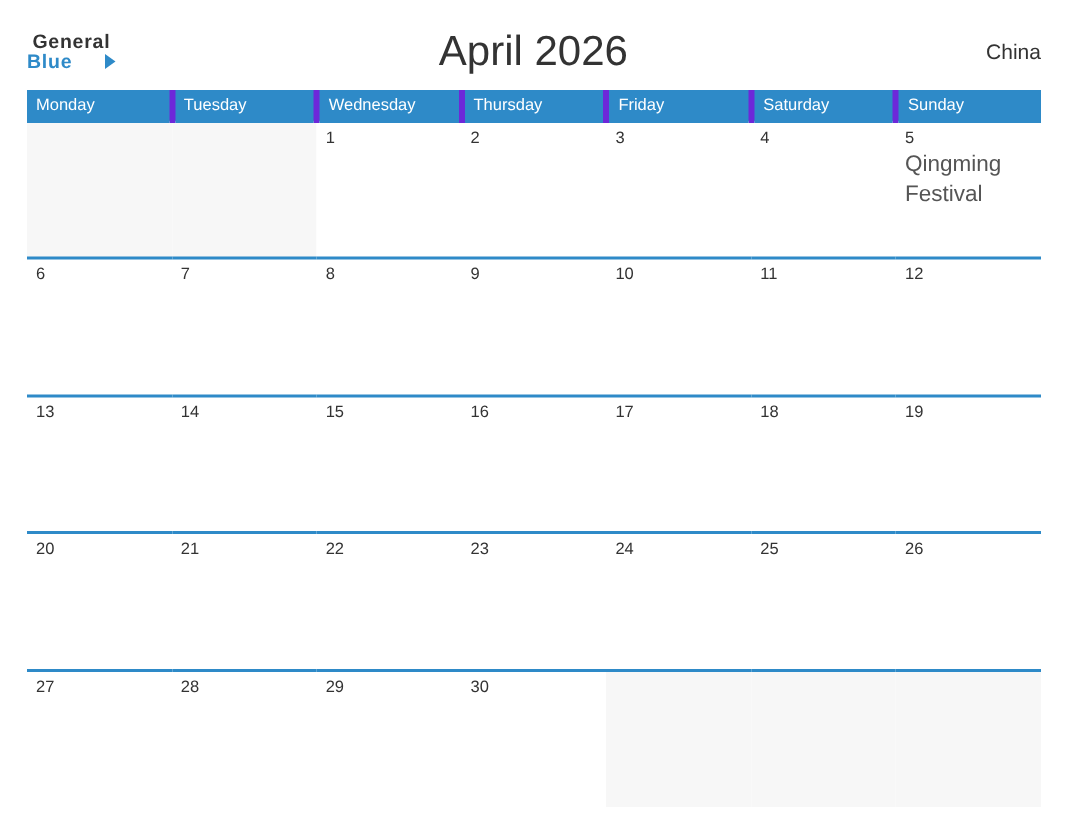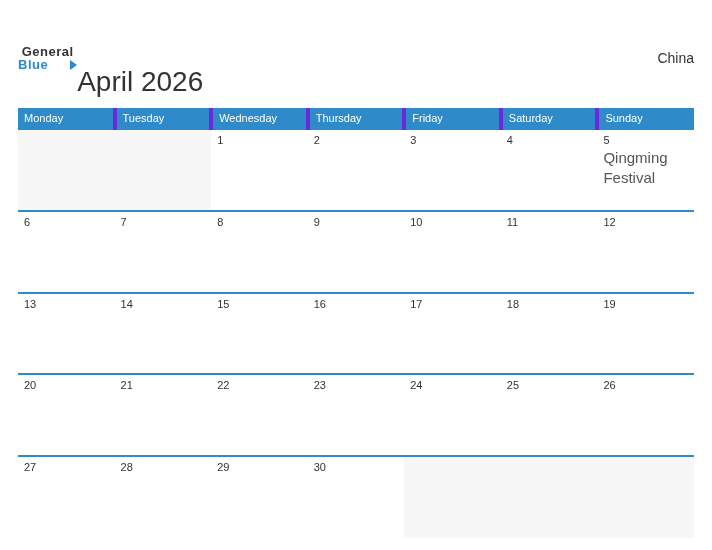--- a/index.html
+++ b/index.html
@@ -52,23 +52,22 @@
       border-left: 7px solid #2e8ac8;
       border-top: 5px solid transparent;
       border-bottom: 5px solid transparent;
       display: inline-block;
       margin-left: 2px;
     }
     .title {
       font-size: 28px;
       font-weight: normal;
       color: #333;
-      text-align: left;
+      text-align: center;
       flex: 1;
-      margin-top: 48px;
     }
     .country {
       font-size: 14px;
       color: #333;
       min-width: 60px;
       text-align: right;
     }
     
     .calendar {
       width: 100%;

